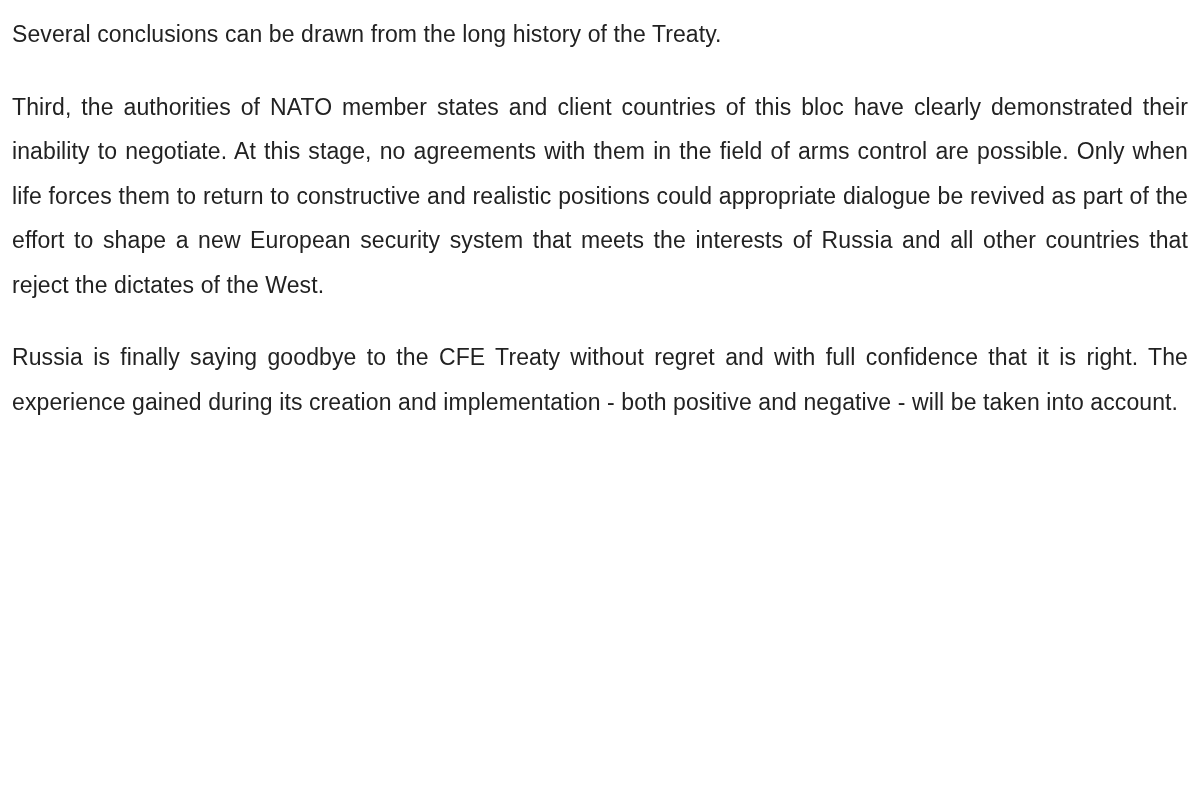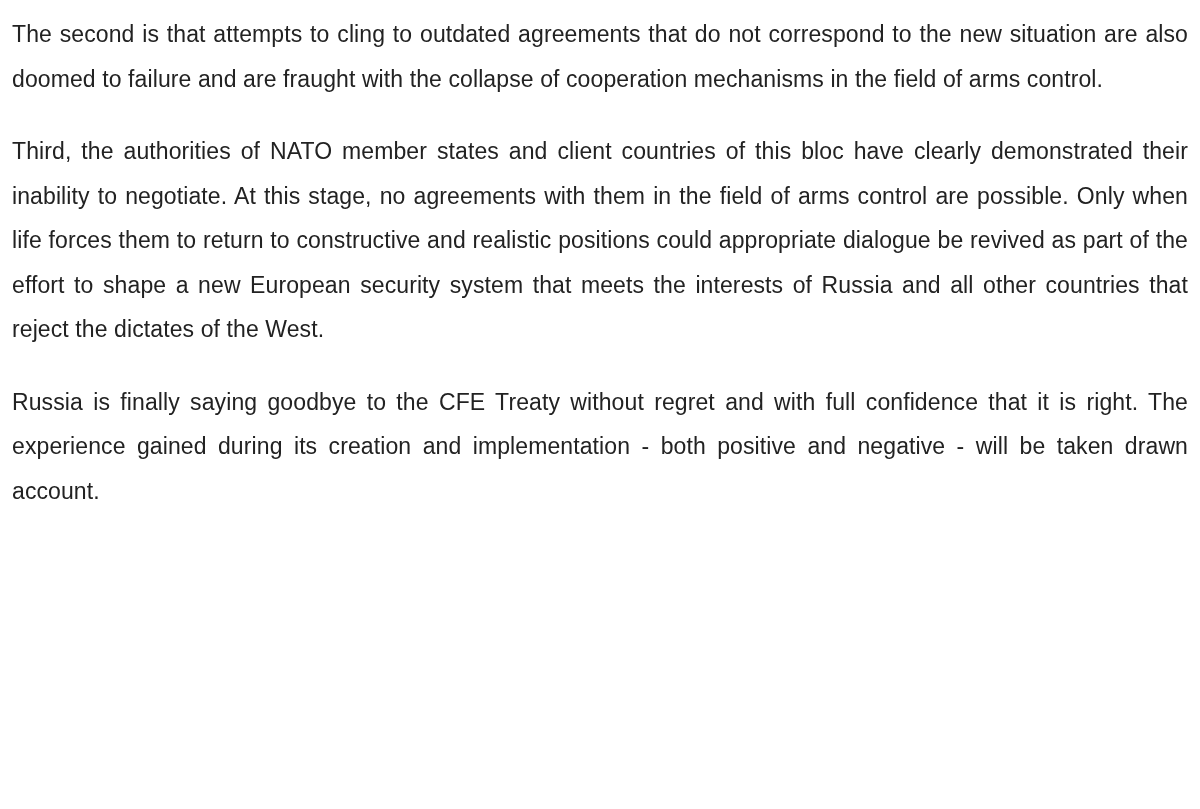--- a/index.html
+++ b/index.html
@@ -30,17 +30,17 @@
   }
   .article-body p:last-child {
     margin-bottom: 0;
   }
 </style>
 </head>
 <body>
 
 <div class="page">
   <main class="article-body">
-    <p>The second is that attempts to cling to outdated agreements that do not correspond to the new situation are also doomed to failure and are fraught with the collapse of cooperation mechanisms in the field of arms control.</p>
+    <p>Several conclusions can be drawn from the long history of the Treaty.</p>
     <p>Third, the authorities of NATO member states and client countries of this bloc have clearly demonstrated their inability to negotiate. At this stage, no agreements with them in the field of arms control are possible. Only when life forces them to return to constructive and realistic positions could appropriate dialogue be revived as part of the effort to shape a new European security system that meets the interests of Russia and all other countries that reject the dictates of the West.</p>
-    <p>Russia is finally saying goodbye to the CFE Treaty without regret and with full confidence that it is right. The experience gained during its creation and implementation - both positive and negative - will be taken drawn account.</p>
+    <p>Russia is finally saying goodbye to the CFE Treaty without regret and with full confidence that it is right. The experience gained during its creation and implementation - both positive and negative - will be taken into account.</p>
   </main>
 </div>
 
 </body></html>

